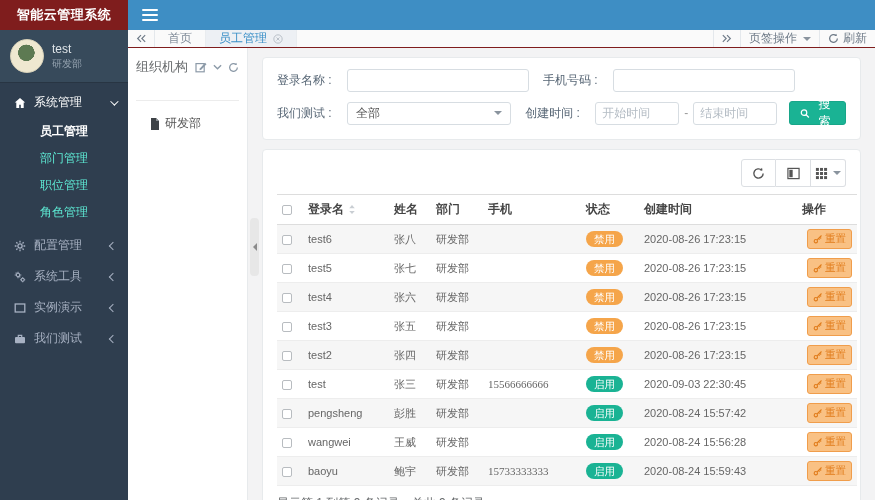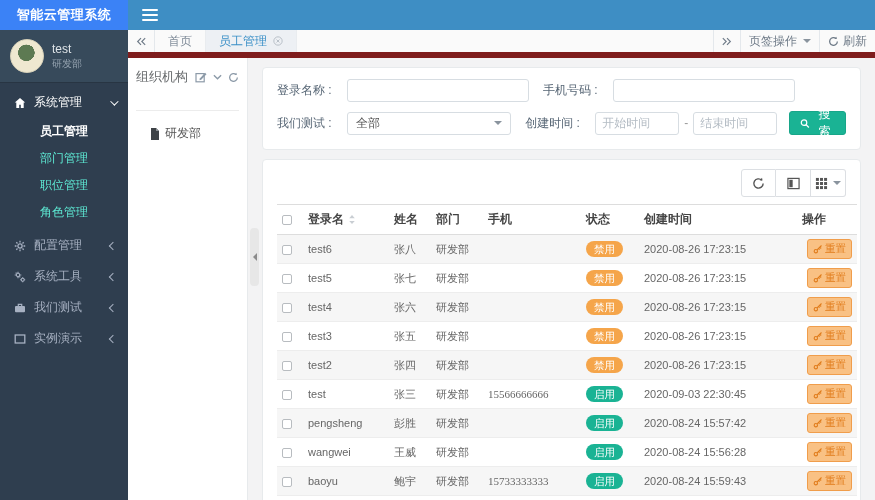--- a/index.html
+++ b/index.html
@@ -2,21 +2,21 @@
 <html><head>
 <meta charset="utf-8">
 <style>
   * { margin:0; padding:0; box-sizing:border-box; }
   html,body { width:875px; height:500px; overflow:hidden; }
   body { font-family:"Liberation Sans","DejaVu Sans",sans-serif; font-size:12px; color:#555; background:#f3f3f4; }
   .app { position:relative; width:875px; height:500px; }
 
   
   .navbar { position:absolute; top:0; left:0; right:0; height:30px; background:#3e8ec4; display:flex; align-items:stretch; }
-  .logo { width:128px; background:#3b82f6; color:#fff; font-size:13px; font-weight:bold; display:flex; align-items:center; justify-content:center; letter-spacing:.5px; }
+  .logo { width:128px; background:#7f1d1d; color:#fff; font-size:13px; font-weight:bold; display:flex; align-items:center; justify-content:center; letter-spacing:.5px; }
   .nav-left { display:flex; align-items:center; padding-left:14px; flex:1; }
   .hamburger { width:16px; cursor:pointer; }
   .hamburger i { display:block; height:2px; background:#fff; margin:3px 0; border-radius:1px; }
   .nav-right { display:flex; align-items:center; gap:7px; padding-right:12px; color:#fff; }
   .nav-item { display:flex; align-items:center; gap:5px; color:#fff; cursor:pointer; }
   .avatar-sm { width:18px; height:18px; border-radius:50%; background:radial-gradient(circle at 50% 45%, #6b8a5e 0 36%, #efe3b8 37%); border:1px solid #e8e0c0; }
 
   
   .sidebar { position:absolute; top:30px; left:0; width:128px; bottom:0; background:#2f3e4f; }
   .user-panel { background:#374a5b; padding:9px 10px; display:flex; align-items:center; gap:8px; border-bottom:1px solid #283543; }
@@ -30,21 +30,21 @@
   .menu-item .m-label { flex:1; font-size:12px; }
   .chev { width:6px; height:6px; border-right:1.5px solid currentColor; border-bottom:1.5px solid currentColor; flex:none; }
   .chev.down { transform:rotate(45deg) translateY(-2px); }
   .chev.left { transform:rotate(135deg); }
   .submenu { padding:0 0 4px 0; }
   .submenu-item { padding:5px 12px 5px 40px; color:#5eead4; font-size:12px; cursor:pointer; }
   .submenu-item.active { color:#fff; font-weight:bold; }
 
   
   .main { position:absolute; left:128px; top:30px; right:0; bottom:0; display:flex; flex-direction:column; }
-  .tabbar { height:28px; background:#fafafa; border-bottom:6px solid #7f1d1d; display:flex; align-items:stretch; font-size:12px; color:#808c99; flex:none; }
+  .tabbar { height:18px; background:#fafafa; border-bottom:1px solid #7f1d1d; display:flex; align-items:stretch; font-size:12px; color:#808c99; flex:none; }
   .tb-btn { display:flex; align-items:center; justify-content:center; padding:0 8px; border-right:1px solid #e4e8ec; cursor:pointer; color:#6f7b88; }
   .tb-btn.right { border-right:none; border-left:1px solid #e4e8ec; gap:4px; }
   .tab { display:flex; align-items:center; gap:6px; padding:0 13px; border-right:1px solid #e9ecef; cursor:pointer; }
   .tab.active { background:#edf0f4; color:#3a8fc7; }
   .tab-spacer { flex:1; }
   .caret { width:0; height:0; border-left:4px solid transparent; border-right:4px solid transparent; border-top:4px solid #8a949e; margin-left:2px; }
 
   .work { flex:1; display:flex; min-height:0; }
 
   
@@ -157,32 +157,32 @@
               <circle cx="8.7" cy="8.7" r="1.5"></circle>
               <path d="M8.7 6.2v1M8.7 10.2v1M6.2 8.7h1M10.2 8.7h1"></path>
             </g>
           </svg>
         <span class="m-label">系统工具</span>
         <i class="chev left"></i>
       </div>
 
       <div class="menu-item">
         <svg class="m-ic" viewBox="0 0 12 12">
+            <rect x="1.2" y="2" width="9.6" height="8" fill="none" stroke="currentColor" stroke-width="1.3"></rect>
+          </svg>
+        <span class="m-label">实例演示</span>
+        <i class="chev left"></i>
+      </div>
+
+      <div class="menu-item">
+        <svg class="m-ic" viewBox="0 0 12 12">
             <path d="M4.3 4V2.4h3.4V4" fill="none" stroke="currentColor" stroke-width="1.2"></path>
             <rect x="1" y="4" width="10" height="6.3" rx="1" fill="currentColor"></rect>
           </svg>
         <span class="m-label">我们测试</span>
-        <i class="chev left"></i>
-      </div>
-
-      <div class="menu-item">
-        <svg class="m-ic" viewBox="0 0 12 12">
-            <rect x="1.2" y="2" width="9.6" height="8" fill="none" stroke="currentColor" stroke-width="1.3"></rect>
-          </svg>
-        <span class="m-label">实例演示</span>
         <i class="chev left"></i>
       </div>
 
     </div>
   </div>
 
   <div class="main">
 
     <div class="tabbar">
       <span class="tb-btn">

